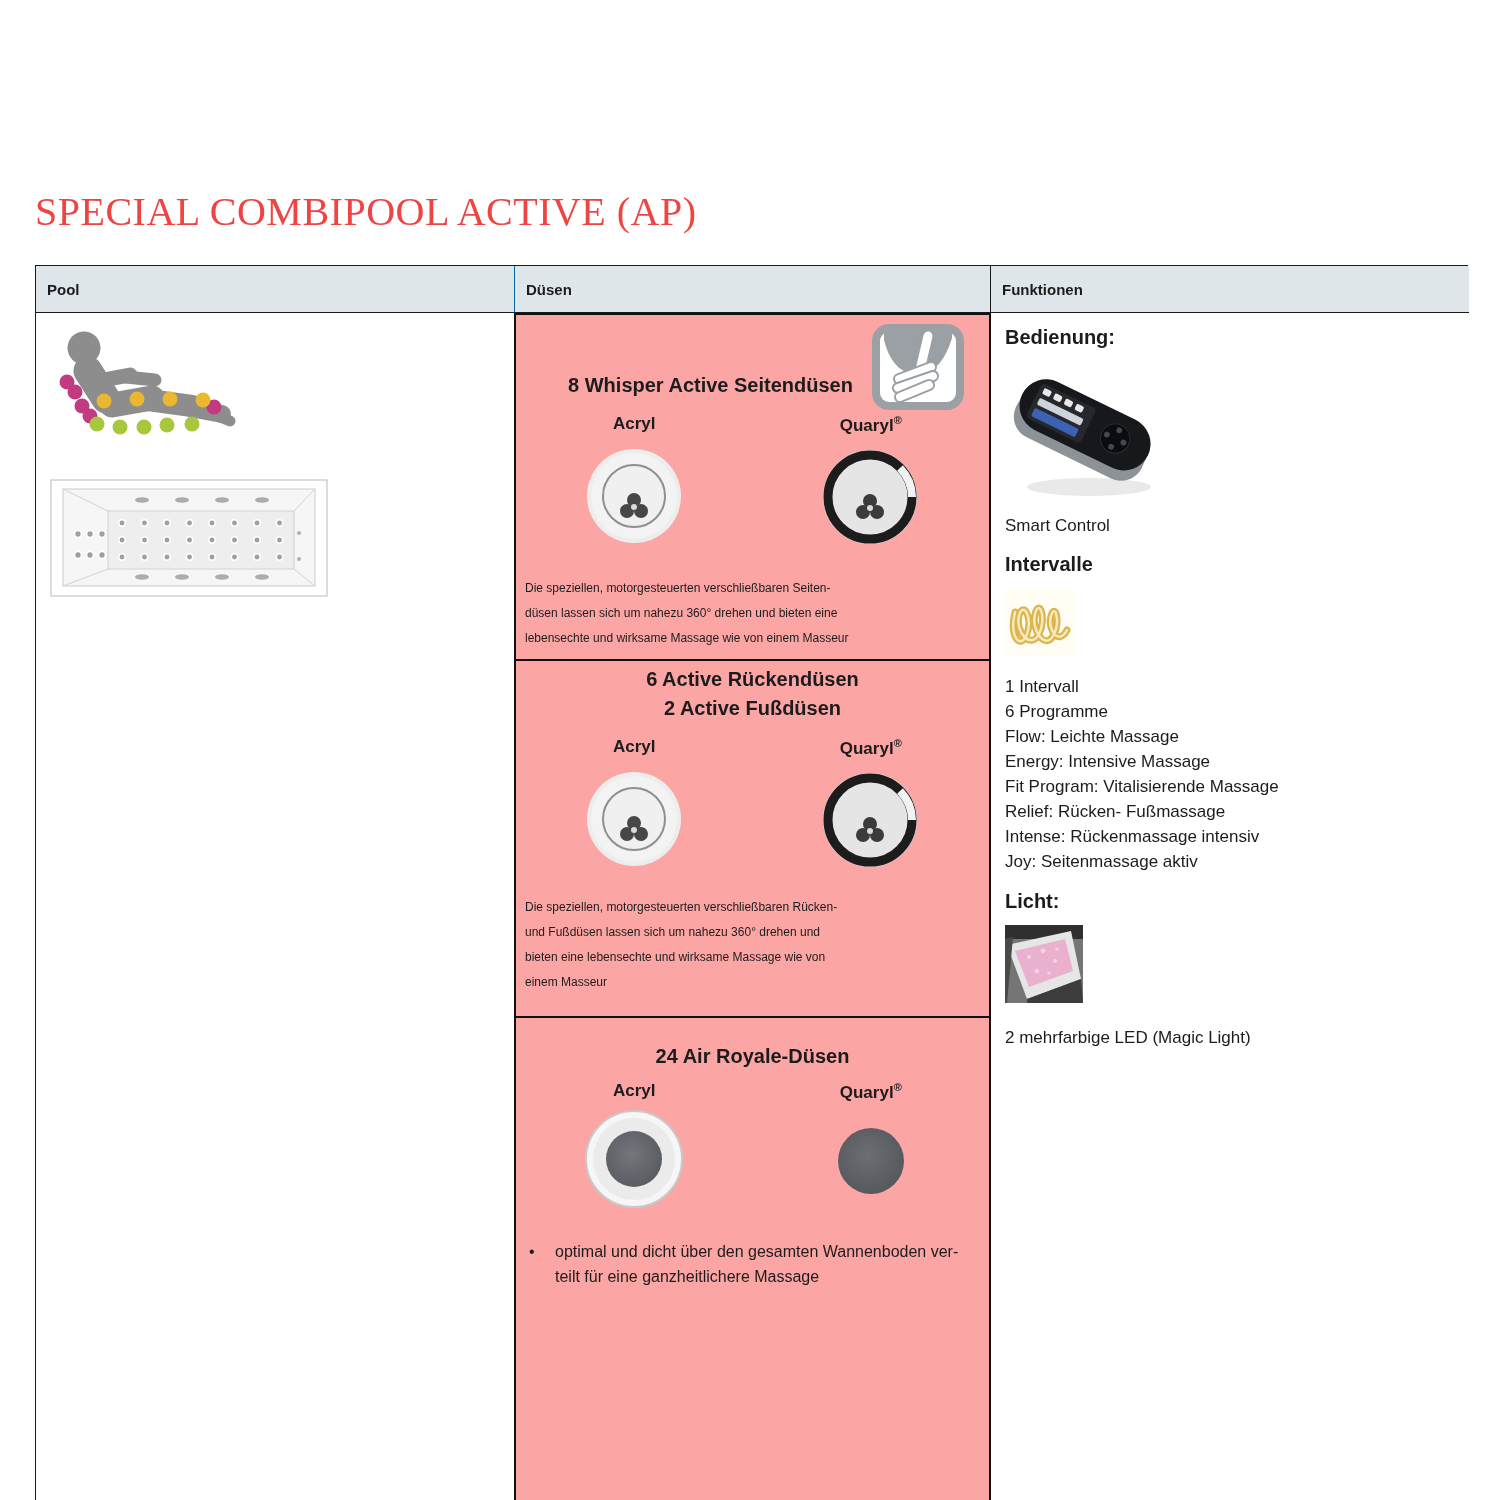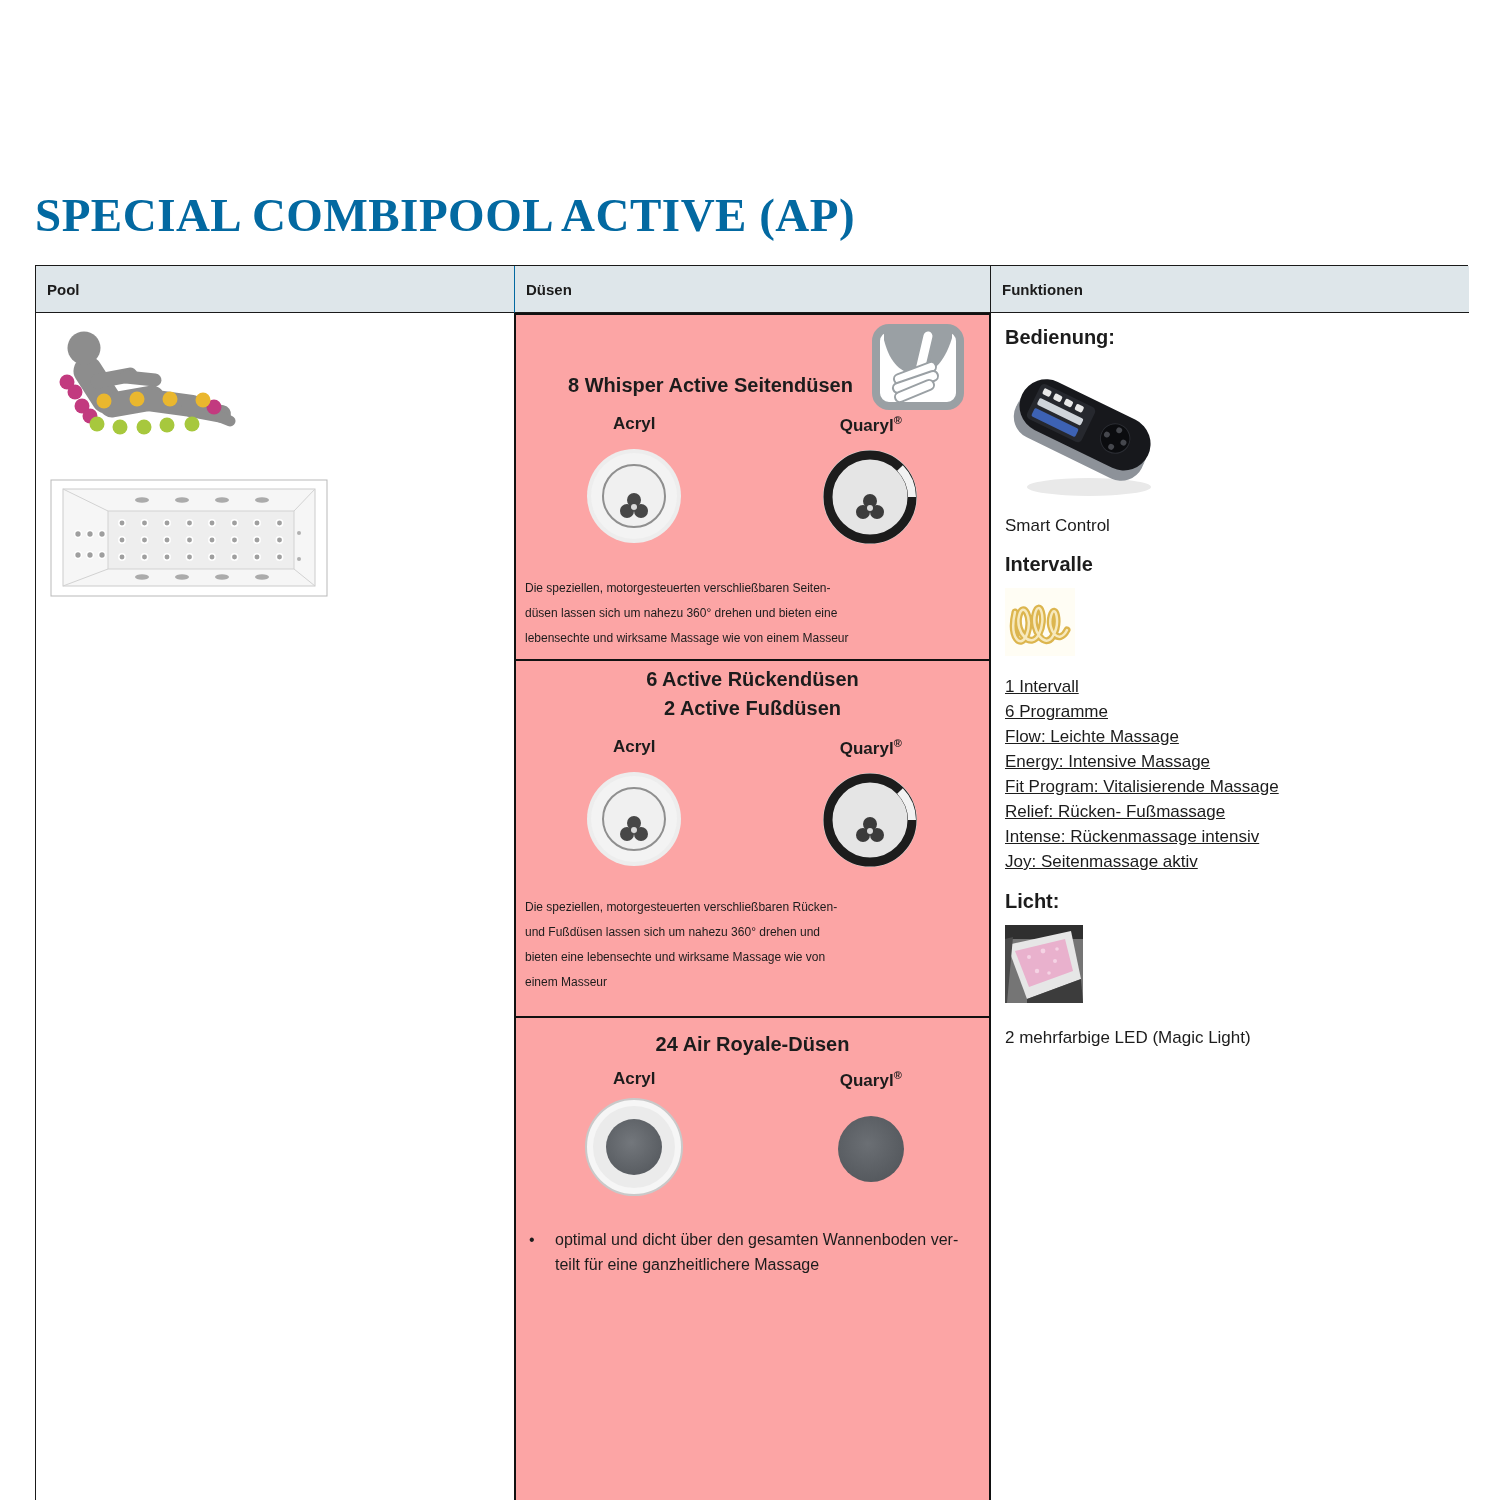--- a/index.html
+++ b/index.html
@@ -1,38 +1,38 @@
 <!DOCTYPE html>
 <html><head>
 <meta charset="utf-8">
 <style>
   html,body{margin:0;padding:0;background:#ffffff;}
   .page{position:relative;width:1500px;height:1500px;background:#fff;
         font-family:"Liberation Sans", sans-serif;color:#1c1c1c;overflow:hidden;}
   .page-title{position:absolute;left:35px;top:188px;font-family:"Liberation Serif", serif;
-        font-size:47px;font-weight:700;letter-spacing:.5px;color:#0369a1;white-space:nowrap;}
+        font-size:40px;font-weight:400;letter-spacing:.5px;color:#ef4444;white-space:nowrap;}
   .spec-table{position:absolute;left:35px;top:265px;width:1433px;height:1238px;
         border:1px solid #1a1a1a;box-sizing:border-box;display:grid;
         grid-template-columns:478px 477px 478px;grid-template-rows:47px 1fr;}
   .hcell{background:#dee6ea;border-bottom:1px solid #1a1a1a;display:flex;align-items:center;
         padding-left:11px;font-size:15px;font-weight:bold;box-sizing:border-box;}
   .hcell.mid{border-left:1px solid #0369a1;border-right:1px solid #1a1a1a;}
   .cell{box-sizing:border-box;position:relative;background:#fff;}
   .pool-cell{padding:10px 12px;}
   .fn-cell{padding:12px 14px;}
   
   .duesen-cell{display:flex;flex-direction:column;}
   .section{box-sizing:border-box;border:2px solid #111;position:relative;background:#fca5a5;}
   .sec1{height:348px;}
   .sec2{height:359px;margin-top:-2px;}
   .sec3{flex:1;margin-top:-2px;}
   .sec-title{font-size:20px;font-weight:bold;text-align:center;line-height:29px;white-space:pre-line;}
   .sec1 .sec-title{margin-top:56px;padding-right:84px;}
   .sec2 .sec-title{margin-top:4px;}
-  .sec3 .sec-title{margin-top:12px;}
+  .sec3 .sec-title{margin-top:24px;}
   .mat-row{display:flex;margin-top:14px;}
   .mat-col{width:50%;display:flex;flex-direction:column;align-items:center;}
   .mat-label{font-size:17px;font-weight:bold;}
   .jet-wrap{margin-top:12px;height:100px;display:flex;align-items:center;justify-content:center;}
   .desc{font-size:12px;line-height:25px;white-space:pre-line;padding:0 9px;margin-top:28px;}
   .sec2 .desc{margin-top:24px;}
   .bullet-row{display:flex;margin-top:28px;padding:0 9px;font-size:16px;line-height:25px;}
   .bullet-dot{width:26px;flex:none;padding-left:4px;}
   .bullet-text{white-space:pre-line;}
   .whisper-badge{position:absolute;top:8px;right:24px;}
@@ -40,21 +40,21 @@
   .person-fig{margin:8px 0 10px 4px;}
   .pool-caption{font-size:18px;font-weight:bold;margin:6px 0 0 0;}
   .tub-box{margin:14px 0 0 2px;}
   
   .fn-h{font-size:20px;font-weight:bold;line-height:24px;}
   .fn-text{font-size:17px;line-height:22px;}
   .remote-img{margin-top:10px;height:142px;}
   .sc-label{margin-top:10px;}
   .fn-h.intervalle{margin-top:15px;}
   .wave-img{margin-top:12px;height:68px;}
-  .fn-list{margin-top:14px;text-decoration:underline;}
+  .fn-list{margin-top:14px;}
   .fn-list div{font-size:17px;line-height:25px;}
   .fn-h.licht{margin-top:15px;}
   .light-img{margin-top:12px;height:78px;}
   .led-label{margin-top:20px;}
   sup{font-size:11px;}
 </style>
 </head>
 <body>
 
 <div class="page">

